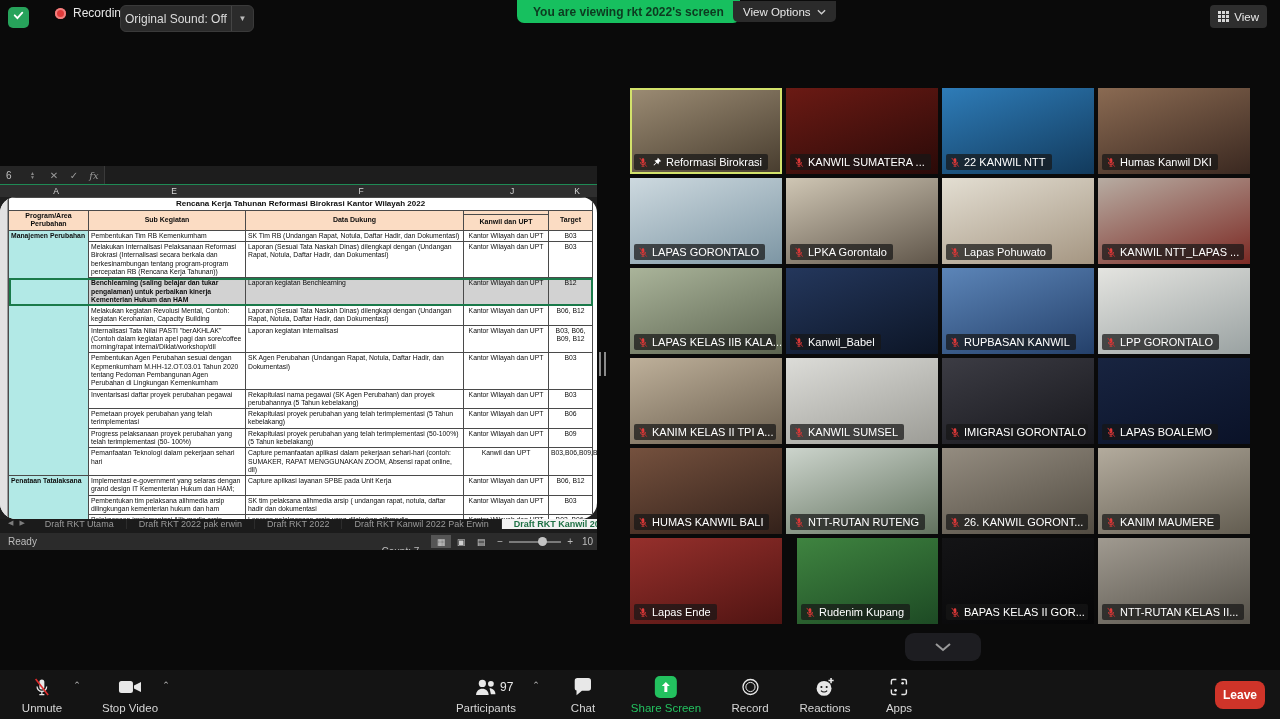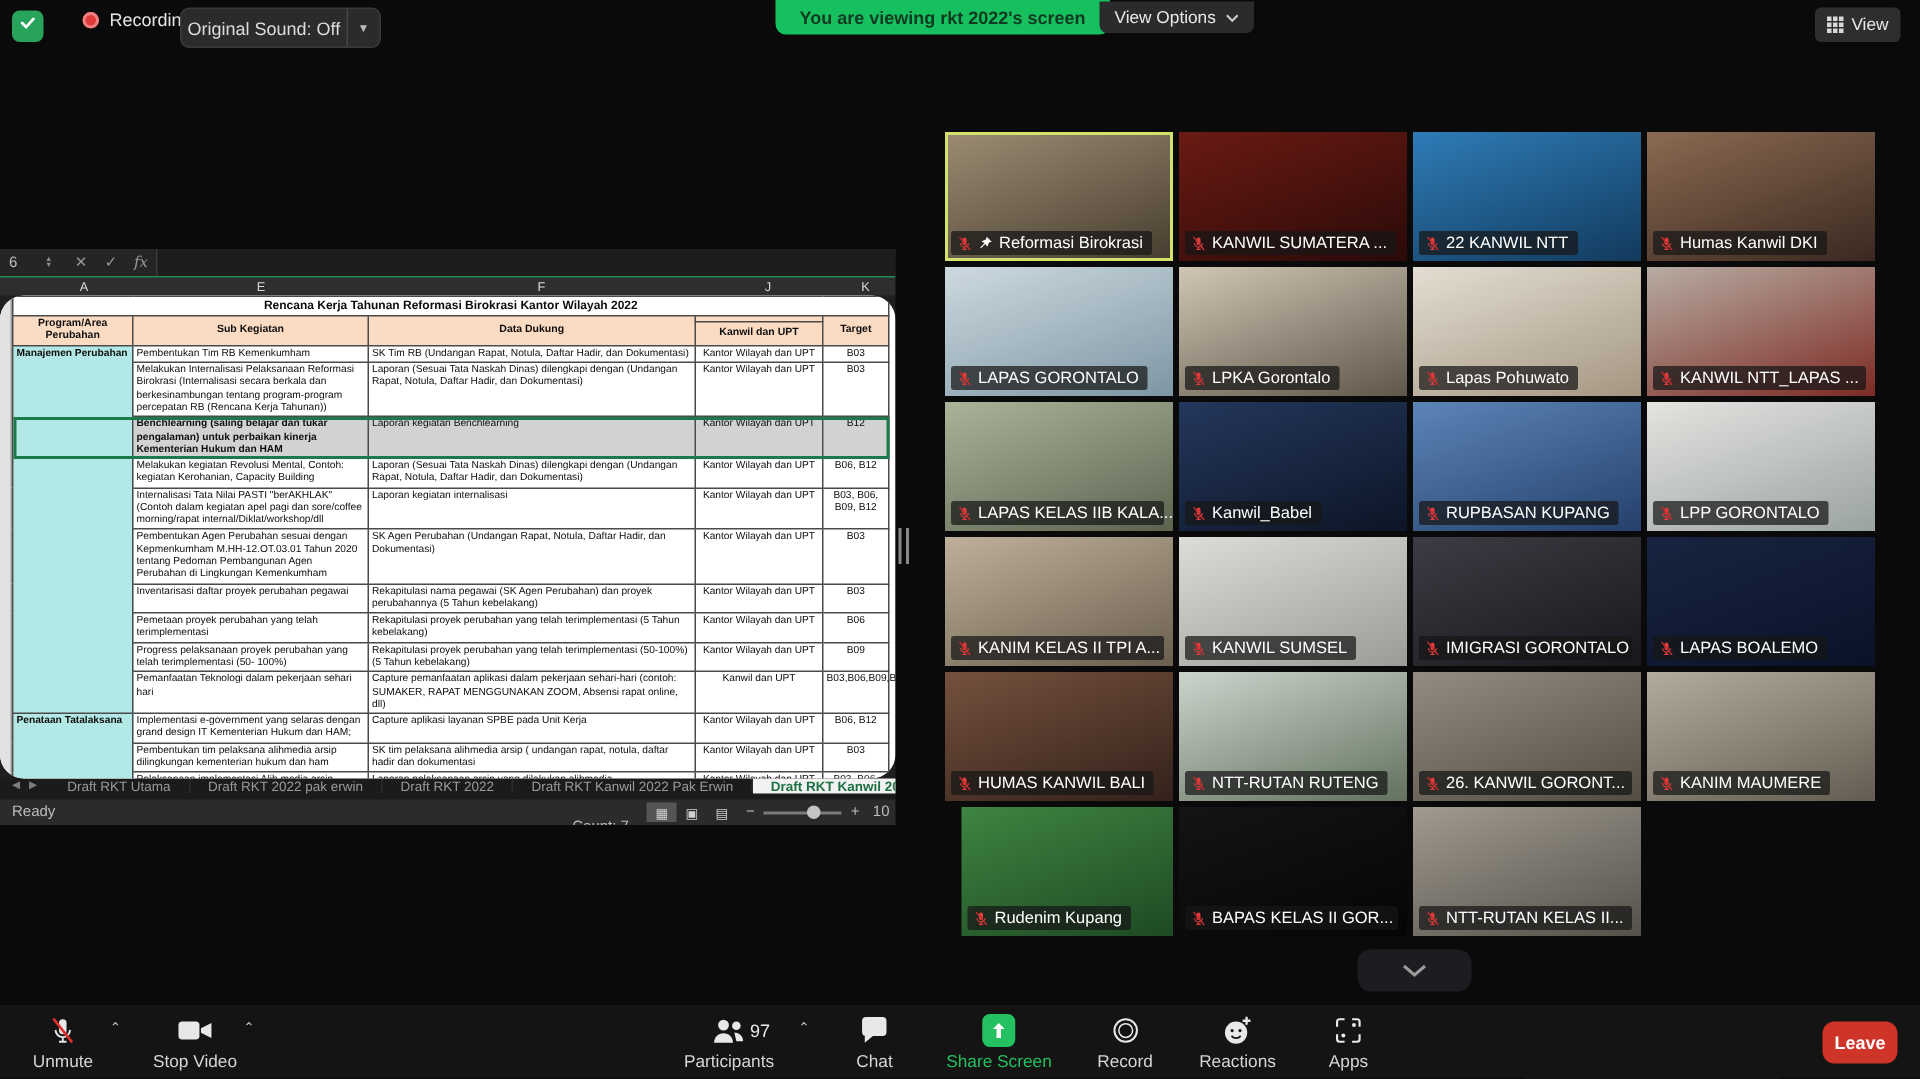--- a/index.html
+++ b/index.html
@@ -413,21 +413,21 @@
         </div>
       </div>
       <div class="tile" style="background: linear-gradient(160deg, rgb(92, 133, 184), rgb(36, 64, 106));">
         <div class="tlabel">
           <svg width="10" height="11" viewBox="0 0 24 26">
             <path d="M12 3a3.2 3.2 0 0 1 3.2 3.2v6a3.2 3.2 0 0 1-6.4 0v-6A3.2 3.2 0 0 1 12 3z" fill="#e23b3b"></path>
             <path d="M5.8 12a6.2 6.2 0 0 0 12.4 0" stroke="#e23b3b" stroke-width="2" fill="none"></path>
             <path d="M12 18.5V22M8.5 22h7" stroke="#e23b3b" stroke-width="2"></path>
             <path d="M4 2l17 21" stroke="#c22f2f" stroke-width="2.4"></path>
           </svg>
-          <span>RUPBASAN KUPANG</span>
+          <span>RUPBASAN KANWIL</span>
         </div>
       </div>
       <div class="tile" style="background: linear-gradient(160deg, rgb(228, 228, 224), rgb(154, 162, 162));">
         <div class="tlabel">
           <svg width="10" height="11" viewBox="0 0 24 26">
             <path d="M12 3a3.2 3.2 0 0 1 3.2 3.2v6a3.2 3.2 0 0 1-6.4 0v-6A3.2 3.2 0 0 1 12 3z" fill="#e23b3b"></path>
             <path d="M5.8 12a6.2 6.2 0 0 0 12.4 0" stroke="#e23b3b" stroke-width="2" fill="none"></path>
             <path d="M12 18.5V22M8.5 22h7" stroke="#e23b3b" stroke-width="2"></path>
             <path d="M4 2l17 21" stroke="#c22f2f" stroke-width="2.4"></path>
           </svg>
@@ -513,20 +513,31 @@
       </div>
       <div class="tile" style="background: linear-gradient(160deg, rgb(179, 171, 157), rgb(99, 93, 81));">
         <div class="tlabel">
           <svg width="10" height="11" viewBox="0 0 24 26">
             <path d="M12 3a3.2 3.2 0 0 1 3.2 3.2v6a3.2 3.2 0 0 1-6.4 0v-6A3.2 3.2 0 0 1 12 3z" fill="#e23b3b"></path>
             <path d="M5.8 12a6.2 6.2 0 0 0 12.4 0" stroke="#e23b3b" stroke-width="2" fill="none"></path>
             <path d="M12 18.5V22M8.5 22h7" stroke="#e23b3b" stroke-width="2"></path>
             <path d="M4 2l17 21" stroke="#c22f2f" stroke-width="2.4"></path>
           </svg>
           <span>KANIM MAUMERE</span>
+        </div>
+      </div>
+      <div class="tile" style="background: linear-gradient(160deg, rgb(150, 48, 44), rgb(80, 20, 18));">
+        <div class="tlabel">
+          <svg width="10" height="11" viewBox="0 0 24 26">
+            <path d="M12 3a3.2 3.2 0 0 1 3.2 3.2v6a3.2 3.2 0 0 1-6.4 0v-6A3.2 3.2 0 0 1 12 3z" fill="#e23b3b"></path>
+            <path d="M5.8 12a6.2 6.2 0 0 0 12.4 0" stroke="#e23b3b" stroke-width="2" fill="none"></path>
+            <path d="M12 18.5V22M8.5 22h7" stroke="#e23b3b" stroke-width="2"></path>
+            <path d="M4 2l17 21" stroke="#c22f2f" stroke-width="2.4"></path>
+          </svg>
+          <span>Lapas Ende</span>
         </div>
       </div>
       <div class="tile" style="background: linear-gradient(160deg, rgb(63, 132, 64), rgb(29, 74, 36)); margin-left: 11px;">
         <div class="tlabel">
           <svg width="10" height="11" viewBox="0 0 24 26">
             <path d="M12 3a3.2 3.2 0 0 1 3.2 3.2v6a3.2 3.2 0 0 1-6.4 0v-6A3.2 3.2 0 0 1 12 3z" fill="#e23b3b"></path>
             <path d="M5.8 12a6.2 6.2 0 0 0 12.4 0" stroke="#e23b3b" stroke-width="2" fill="none"></path>
             <path d="M12 18.5V22M8.5 22h7" stroke="#e23b3b" stroke-width="2"></path>
             <path d="M4 2l17 21" stroke="#c22f2f" stroke-width="2.4"></path>
           </svg>

